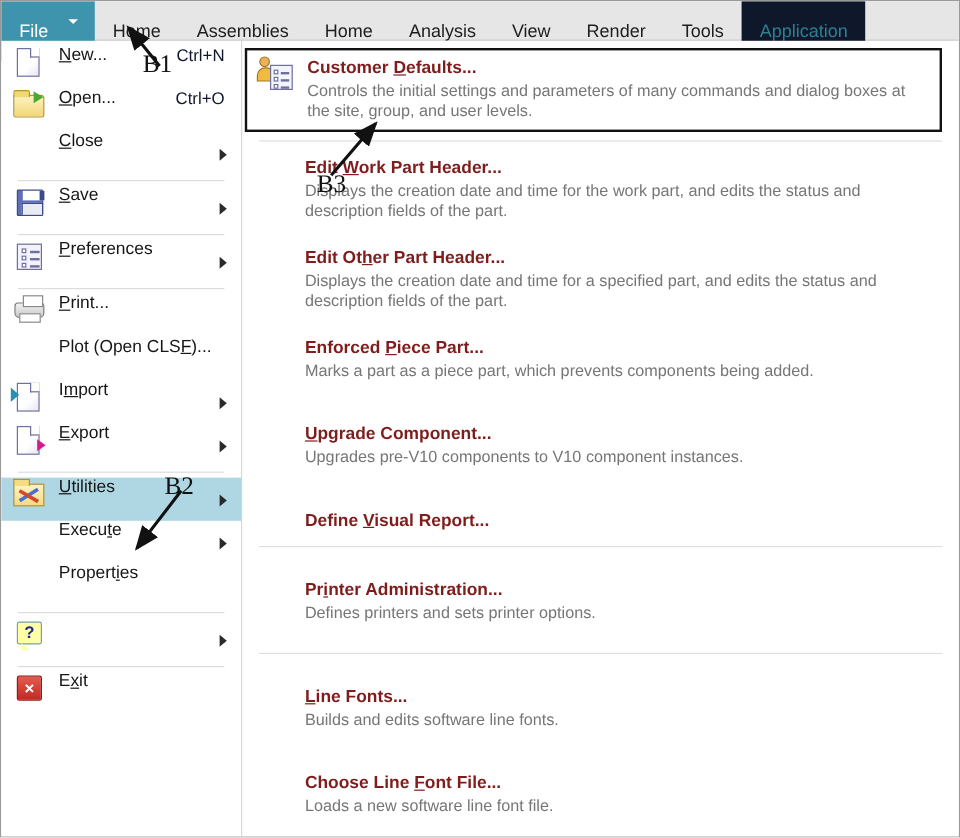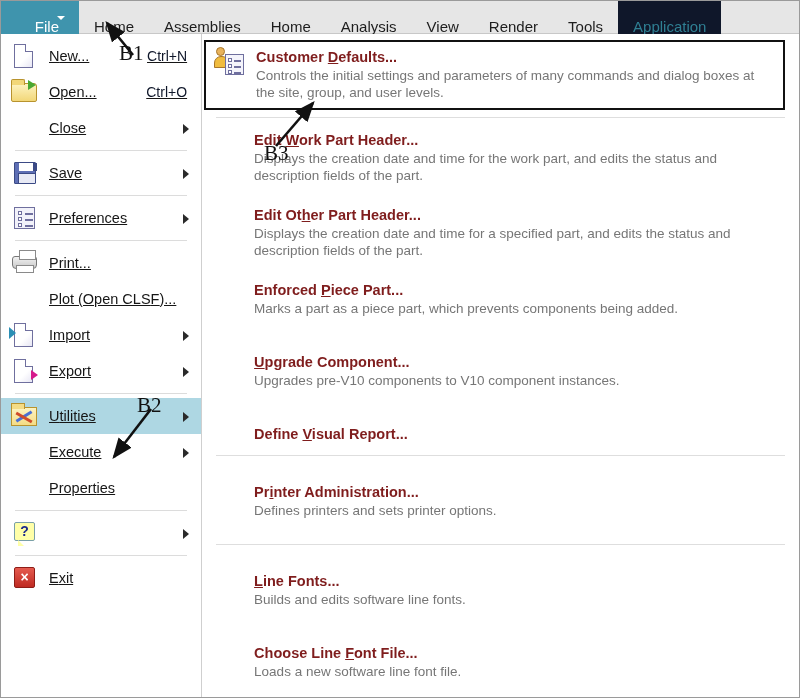--- a/index.html
+++ b/index.html
@@ -22,21 +22,21 @@
   
   #ribbon {
     position: absolute; left: 0; top: 0;
     width: 800px; height: 33px;
     background: #e6e6e6;
     border-bottom: 1px solid #c8c8c8;
     display: flex;
     align-items: stretch;
   }
   .tab {
-    display: flex; align-items: center; justify-content: flex-end;
+    display: flex; align-items: center; justify-content: flex-start;
     padding: 0 15px;
     font-size: 15px;
     color: #1d1d1d;
     height: 50px;
     white-space: nowrap;
   }
   .tab.file {
     background: #3f94ad;
     color: #ffffff;
     min-width: 78px;
@@ -76,26 +76,24 @@
     height: 100%;
     background: #ffffff;
     position: relative;
     padding-top: 5px;
   }
 
   
   .mrow {
     position: relative;
     display: flex;
-    align-items: center;
     height: 36px;
     padding-left: 8px;
     font-size: 14.5px;
     color: #161616;
-    text-decoration: underline;
   }
   .mrow.hl { background: #aed7e3; }
   .mrow .ico {
     width: 32px; height: 28px;
     flex: 0 0 32px;
     position: relative;
     margin-right: 8px;
   }
   .mrow .lbl {
     flex: 1 1 auto;

